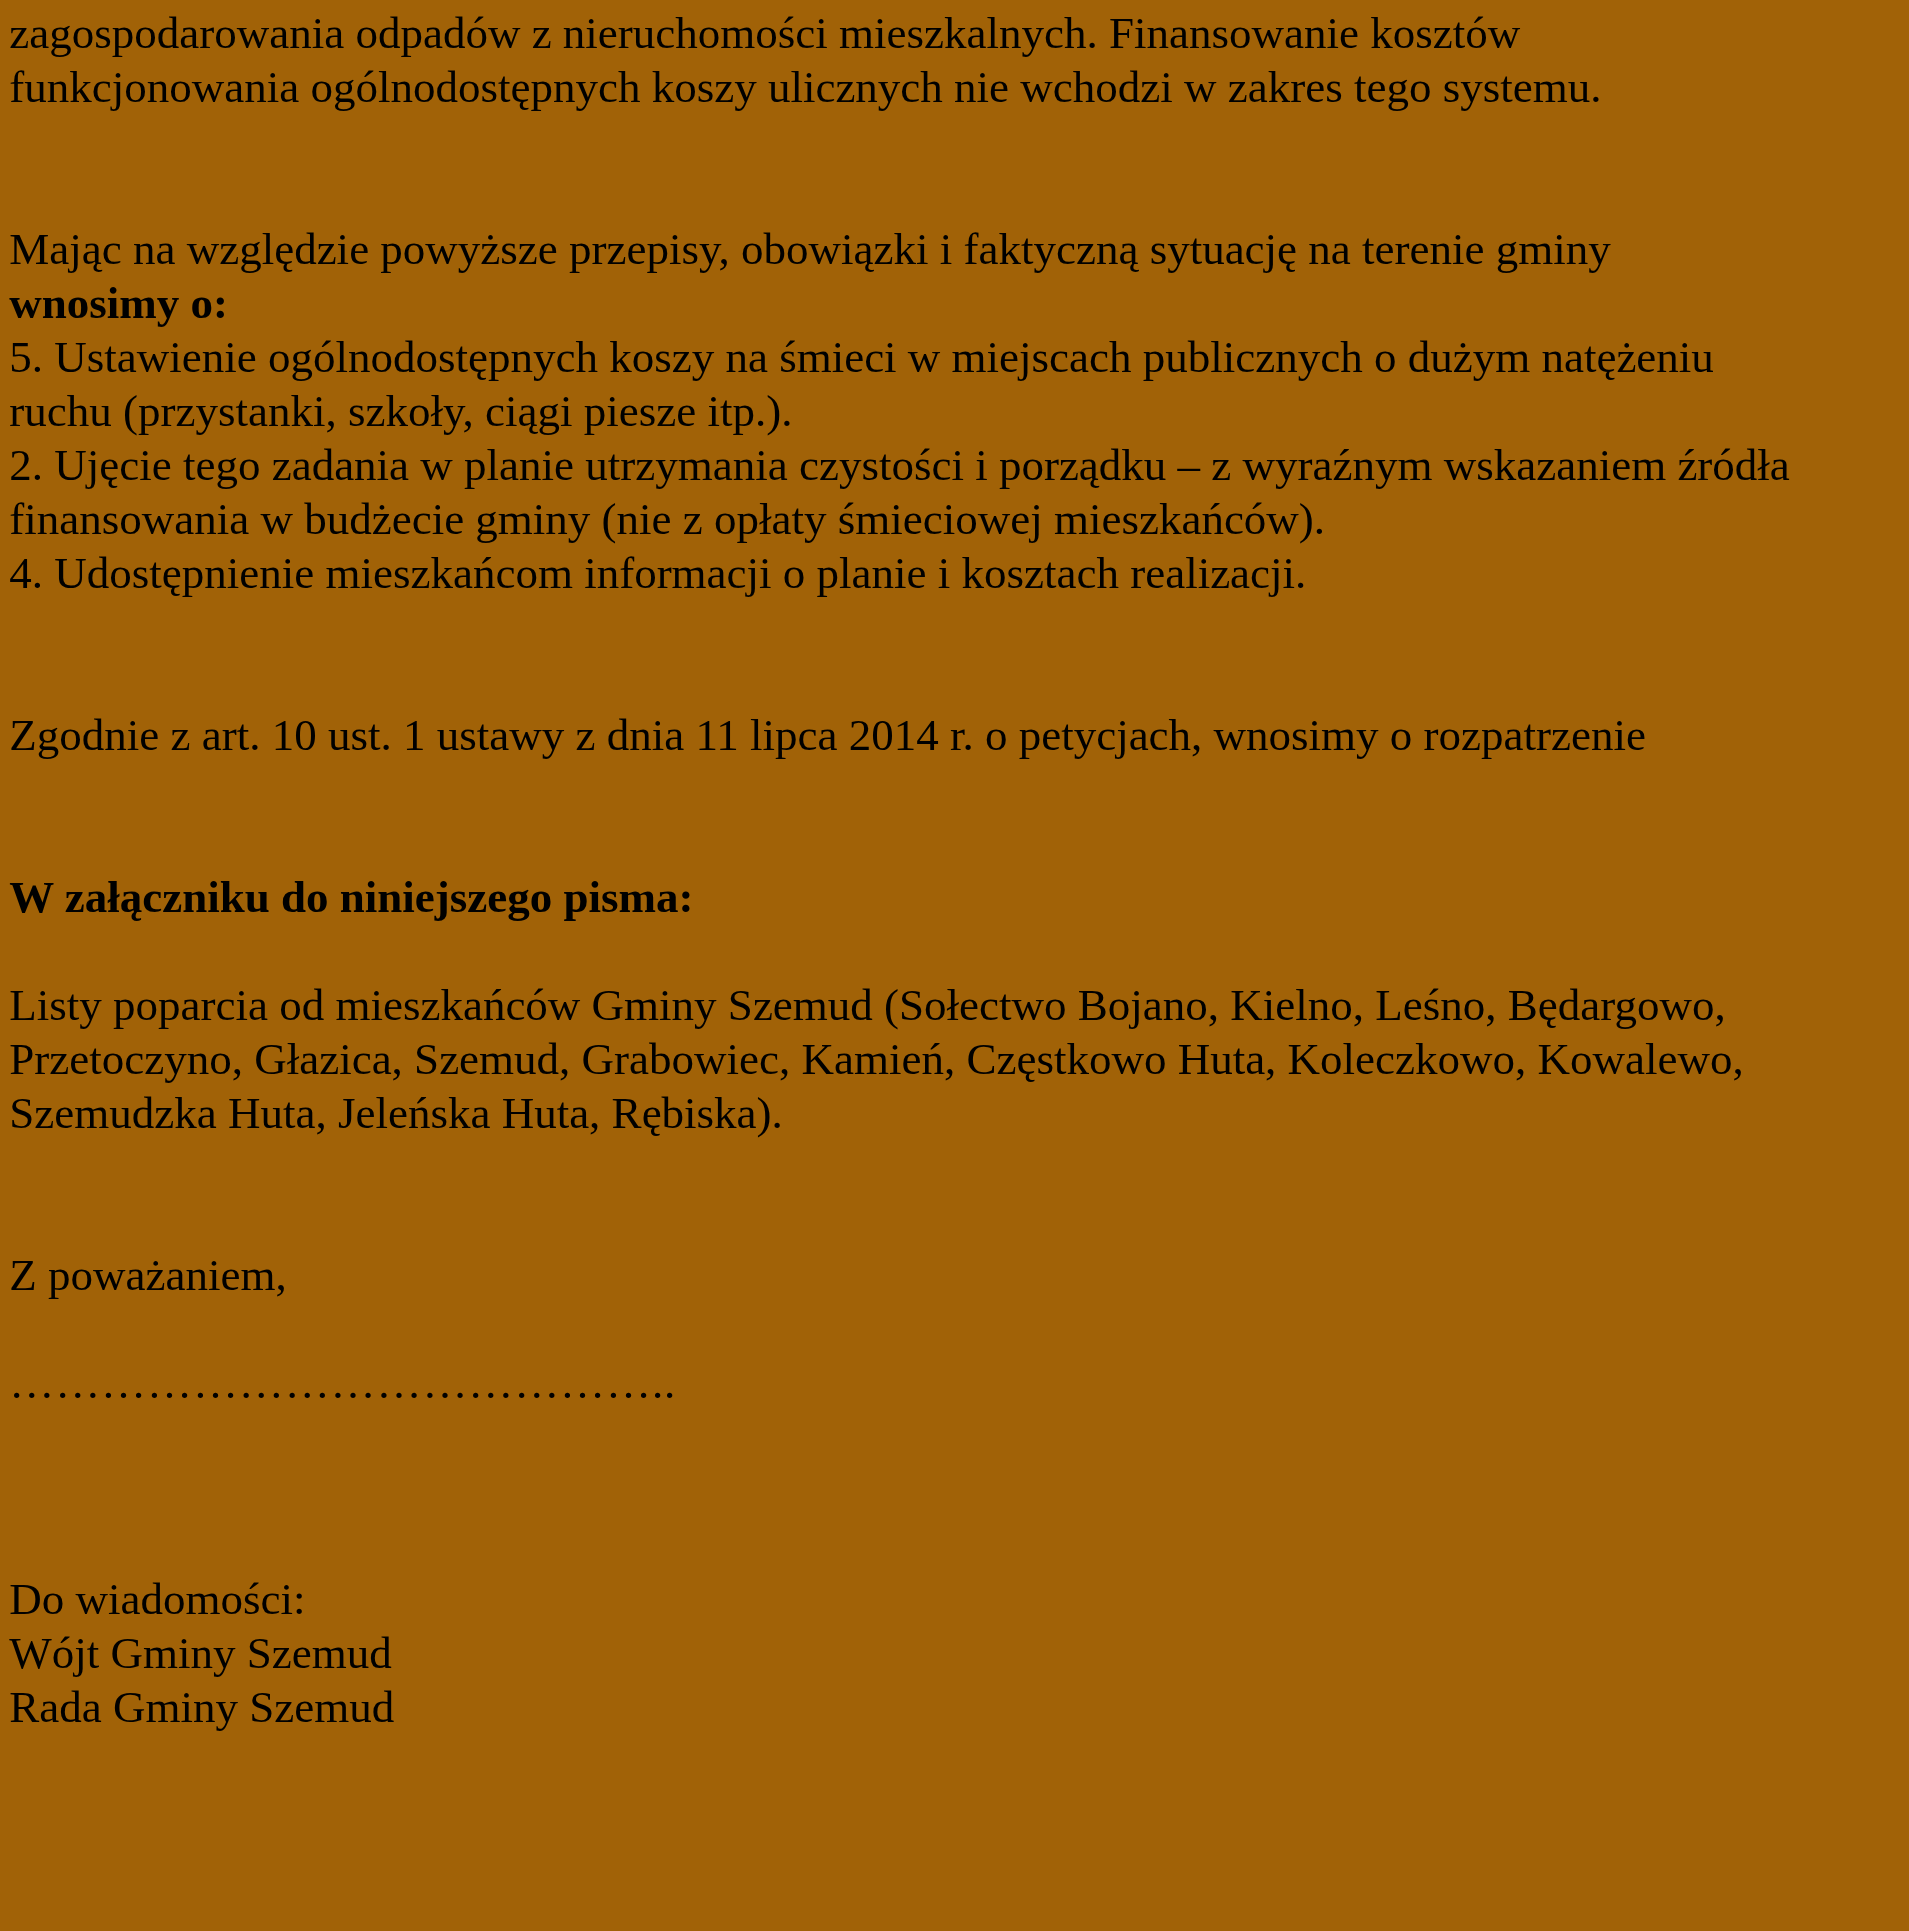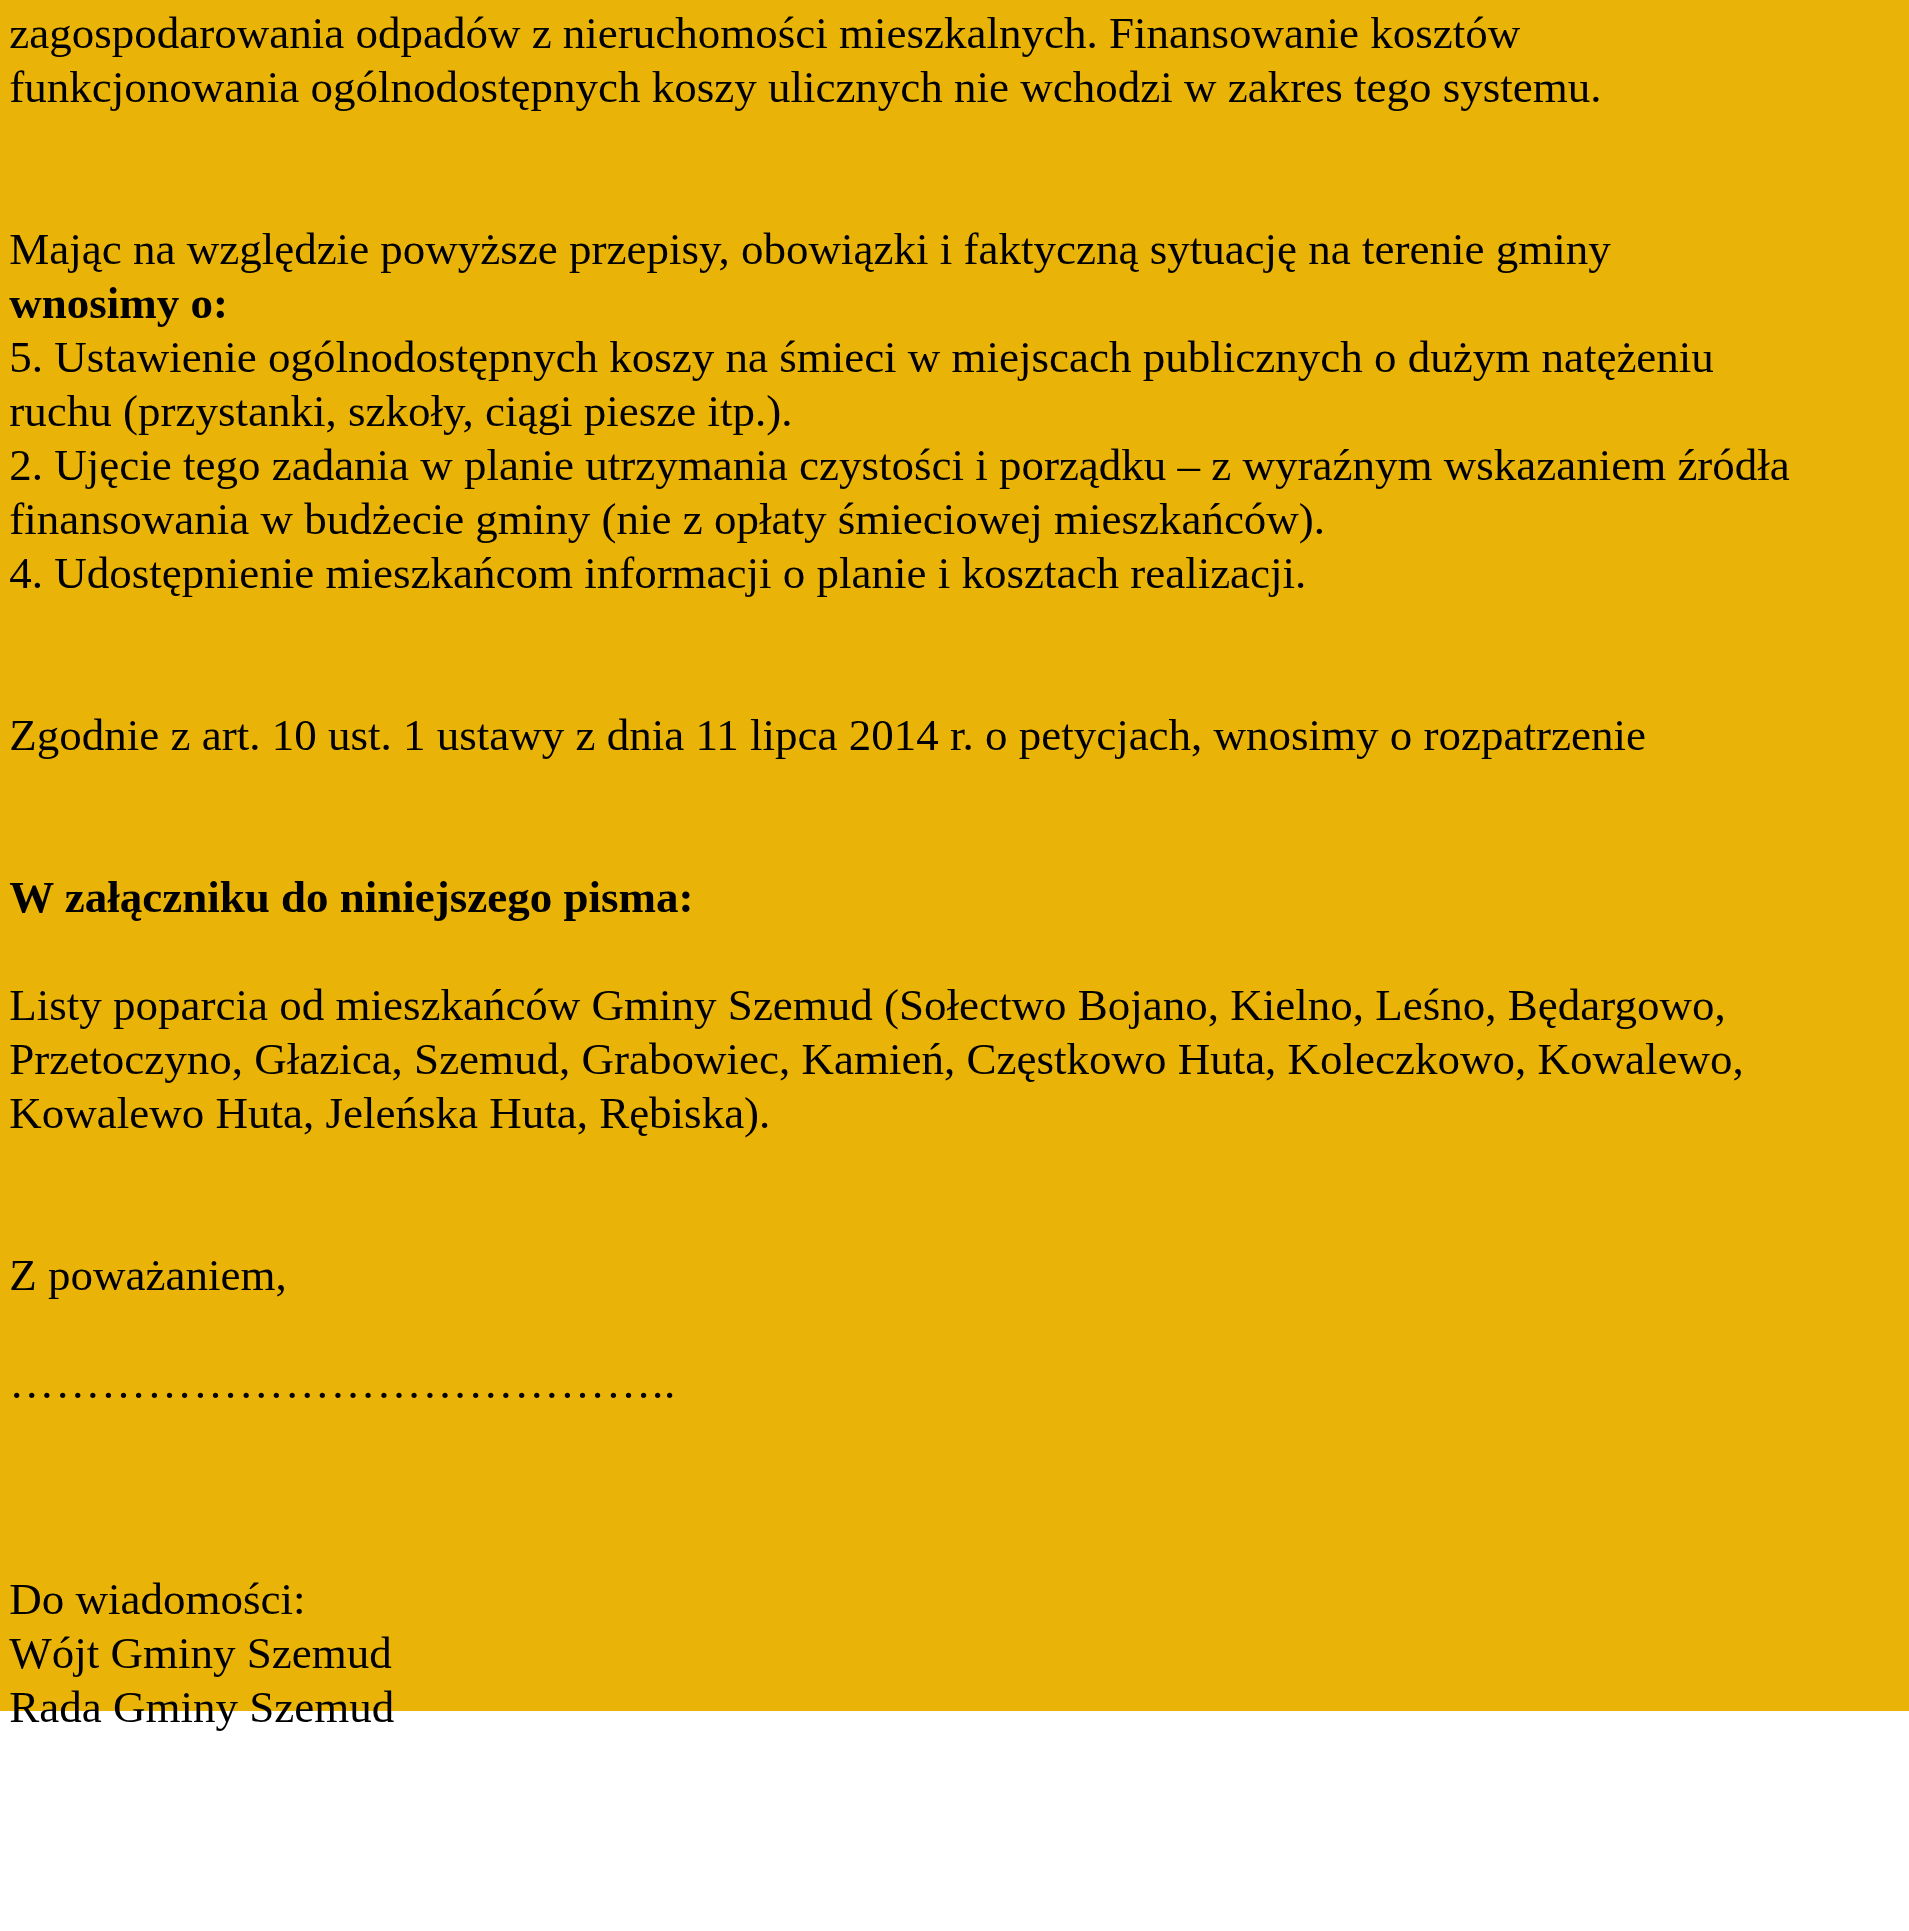--- a/index.html
+++ b/index.html
@@ -8,26 +8,26 @@
     background: #ffffff;
   }
   body {
     width: 1910px;
     height: 1931px;
     overflow: hidden;
   }
   .page {
     box-sizing: border-box;
     width: 1910px;
-    height: 1711px;
+    height: 1931px;
     padding: 5.6px 27px 0 9.3px;
     font-family: "Liberation Serif", "DejaVu Serif", serif;
     font-size: 45px;
     color: #000000;
-    background: #eab308;
+    background: #a16207;
   }
   .line {
     height: 54px;
     line-height: 54px;
     white-space: nowrap;
     overflow: visible;
   }
   .blank {  }
   .bold { font-weight: bold; }
   .right { }
@@ -60,21 +60,21 @@
 
   <div class="line blank"></div>
   <div class="line blank"></div>
 
   <div class="line bold"><span>W załączniku do niniejszego pisma:</span></div>
 
   <div class="line blank"></div>
 
   <div class="line"><span>Listy poparcia od mieszkańców Gminy Szemud (Sołectwo Bojano, Kielno, Leśno, Będargowo,</span></div>
   <div class="line"><span>Przetoczyno, Głazica, Szemud, Grabowiec, Kamień, Częstkowo Huta, Koleczkowo, Kowalewo,</span></div>
-  <div class="line"><span>Kowalewo Huta, Jeleńska Huta, Rębiska).</span></div>
+  <div class="line"><span>Szemudzka Huta, Jeleńska Huta, Rębiska).</span></div>
 
   <div class="line blank"></div>
   <div class="line blank"></div>
 
   <div class="line right"><span>Z poważaniem,</span></div>
 
   <div class="line blank"></div>
 
   <div class="line right dots"><span>……………………………………..</span></div>
 

